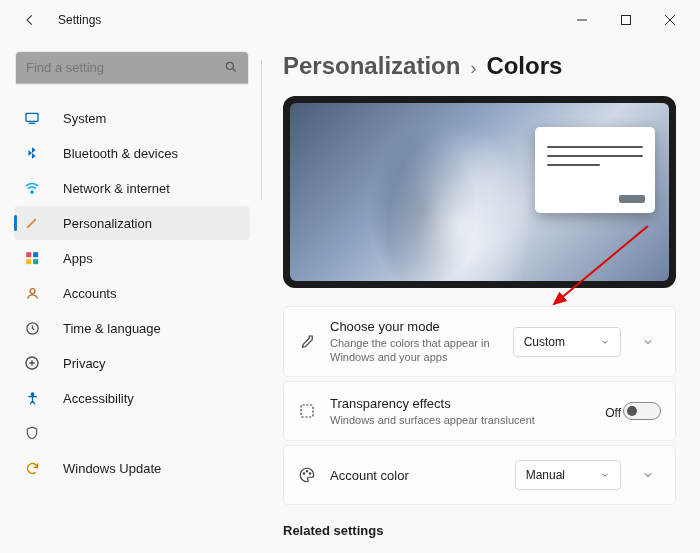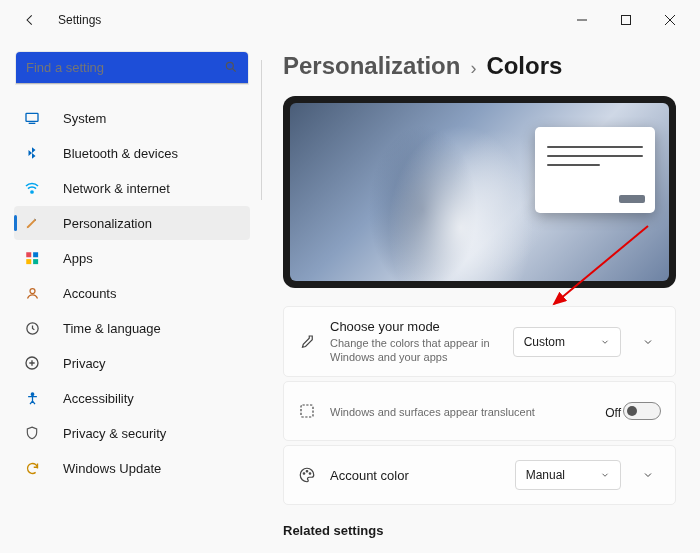--- a/index.html
+++ b/index.html
@@ -66,21 +66,21 @@
   .profile .sub { font-size: 11px; color: #666; }
   .search {
     position: relative;
     margin: 6px 2px 16px 2px;
   }
   .search input {
     width: 100%;
     height: 32px;
     border: none;
     border-bottom: 1px solid #bbb;
-    background: #1d4ed8;
+    background: #a3a3a3;
     border-radius: 4px 4px 0 0;
     padding: 0 34px 0 10px;
     font-size: 13px;
     outline: none;
     box-shadow: 0 0 0 1px #e8e8e8;
   }
   .search .sicon {
     position: absolute; right: 10px; top: 8px;
     width: 14px; height: 14px; color:#555;
   }
@@ -368,21 +368,20 @@
             </svg>
           </span>
         <span class="nlabel">Accessibility</span>
       </div>
       <div class="nav-item">
         <span class="nicon">
             <svg width="14" height="14" viewBox="0 0 24 24" fill="none" stroke="#555" stroke-width="2">
               <path d="M12 2l8 3v6c0 5-3.5 9-8 11-4.5-2-8-6-8-11V5l8-3z"></path>
             </svg>
           </span>
-        <span class="nlabel">Privacy &amp; security</span>
       </div>
       <div class="nav-item">
         <span class="nicon">
             <svg width="15" height="15" viewBox="0 0 24 24" fill="none" stroke="#c98a00" stroke-width="2.2">
               <path d="M20 12a8 8 0 10-3 6.2"></path>
               <path d="M20 4v6h-6"></path>
             </svg>
           </span>
         <span class="nlabel">Windows Update</span>
       </div>
@@ -431,20 +430,21 @@
       </div>
     </div>
 
     <div class="setting-row">
       <span class="ricon">
         <svg width="18" height="18" viewBox="0 0 24 24" fill="none" stroke="currentColor" stroke-width="1.6" stroke-dasharray="3 2">
             <rect x="4" y="4" width="16" height="16" rx="2"></rect>
           </svg>
       </span>
       <div class="rtext">
+        <div class="rtitle">Transparency effects</div>
         <div class="rsub">Windows and surfaces appear translucent</div>
       </div>
       <div class="toggle">
         <span class="tlabel">Off</span>
         <div class="switch">
             <div class="knob"></div>
           </div>
       </div>
     </div>
 

